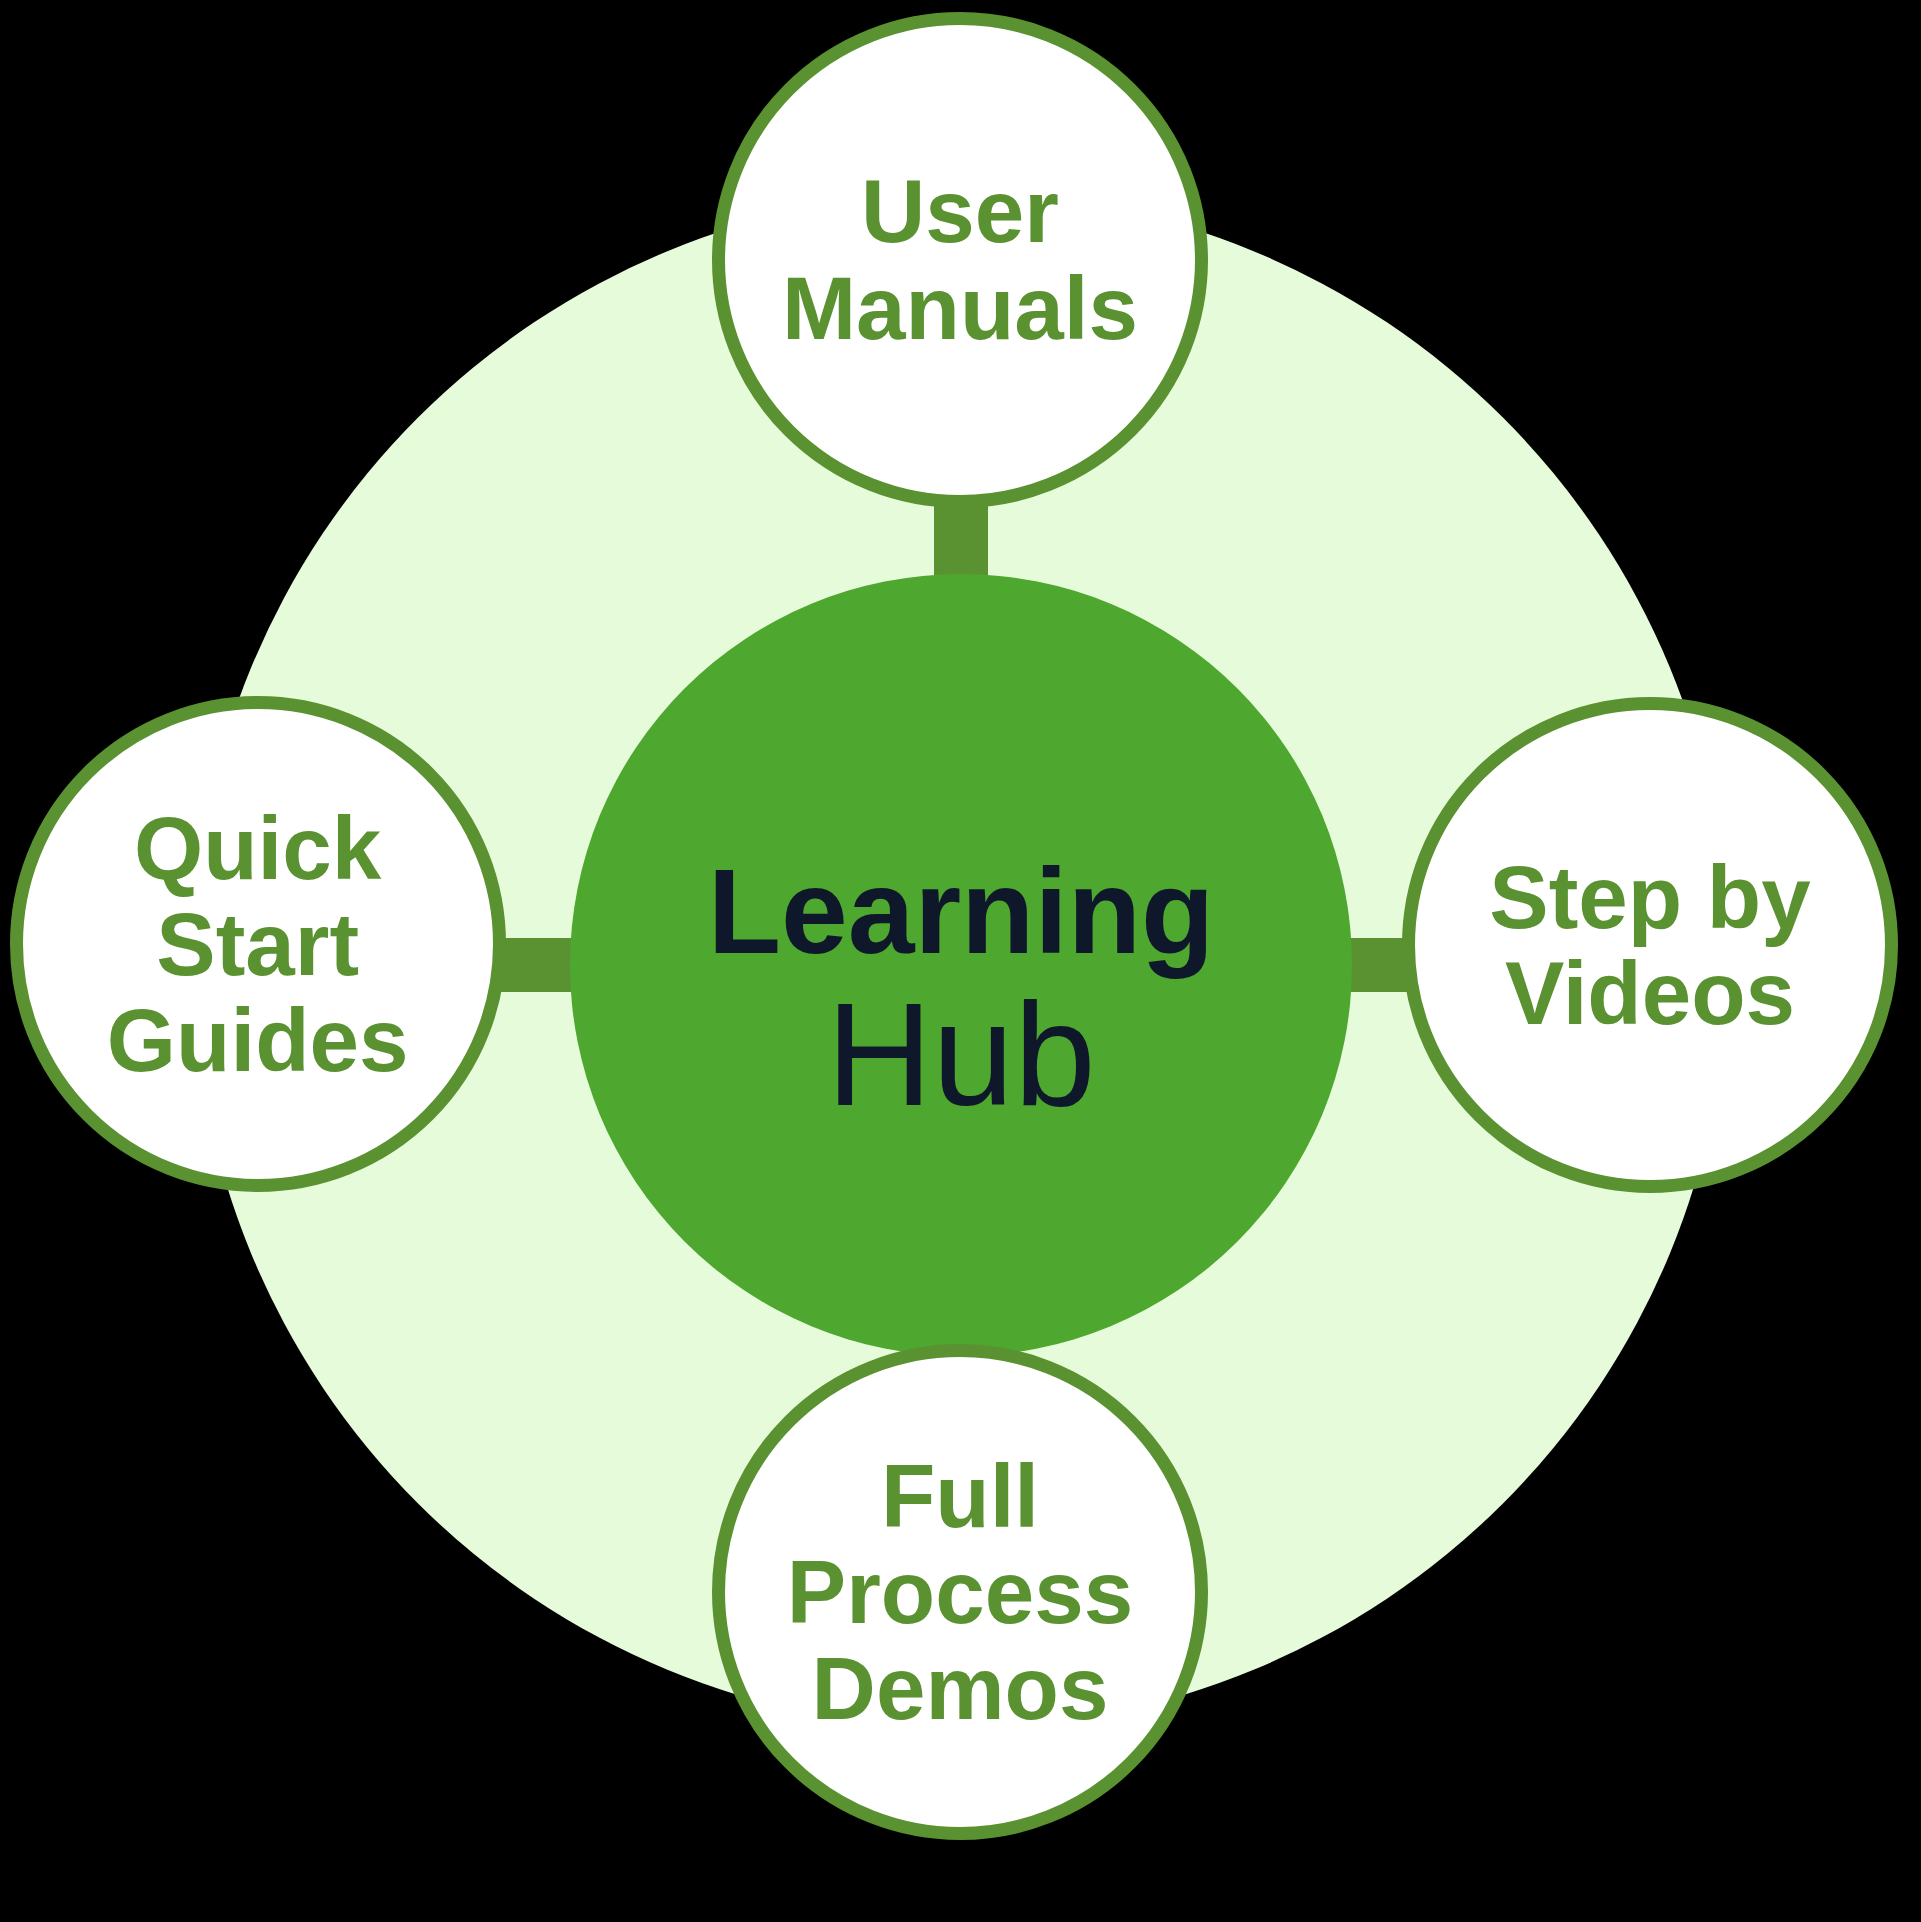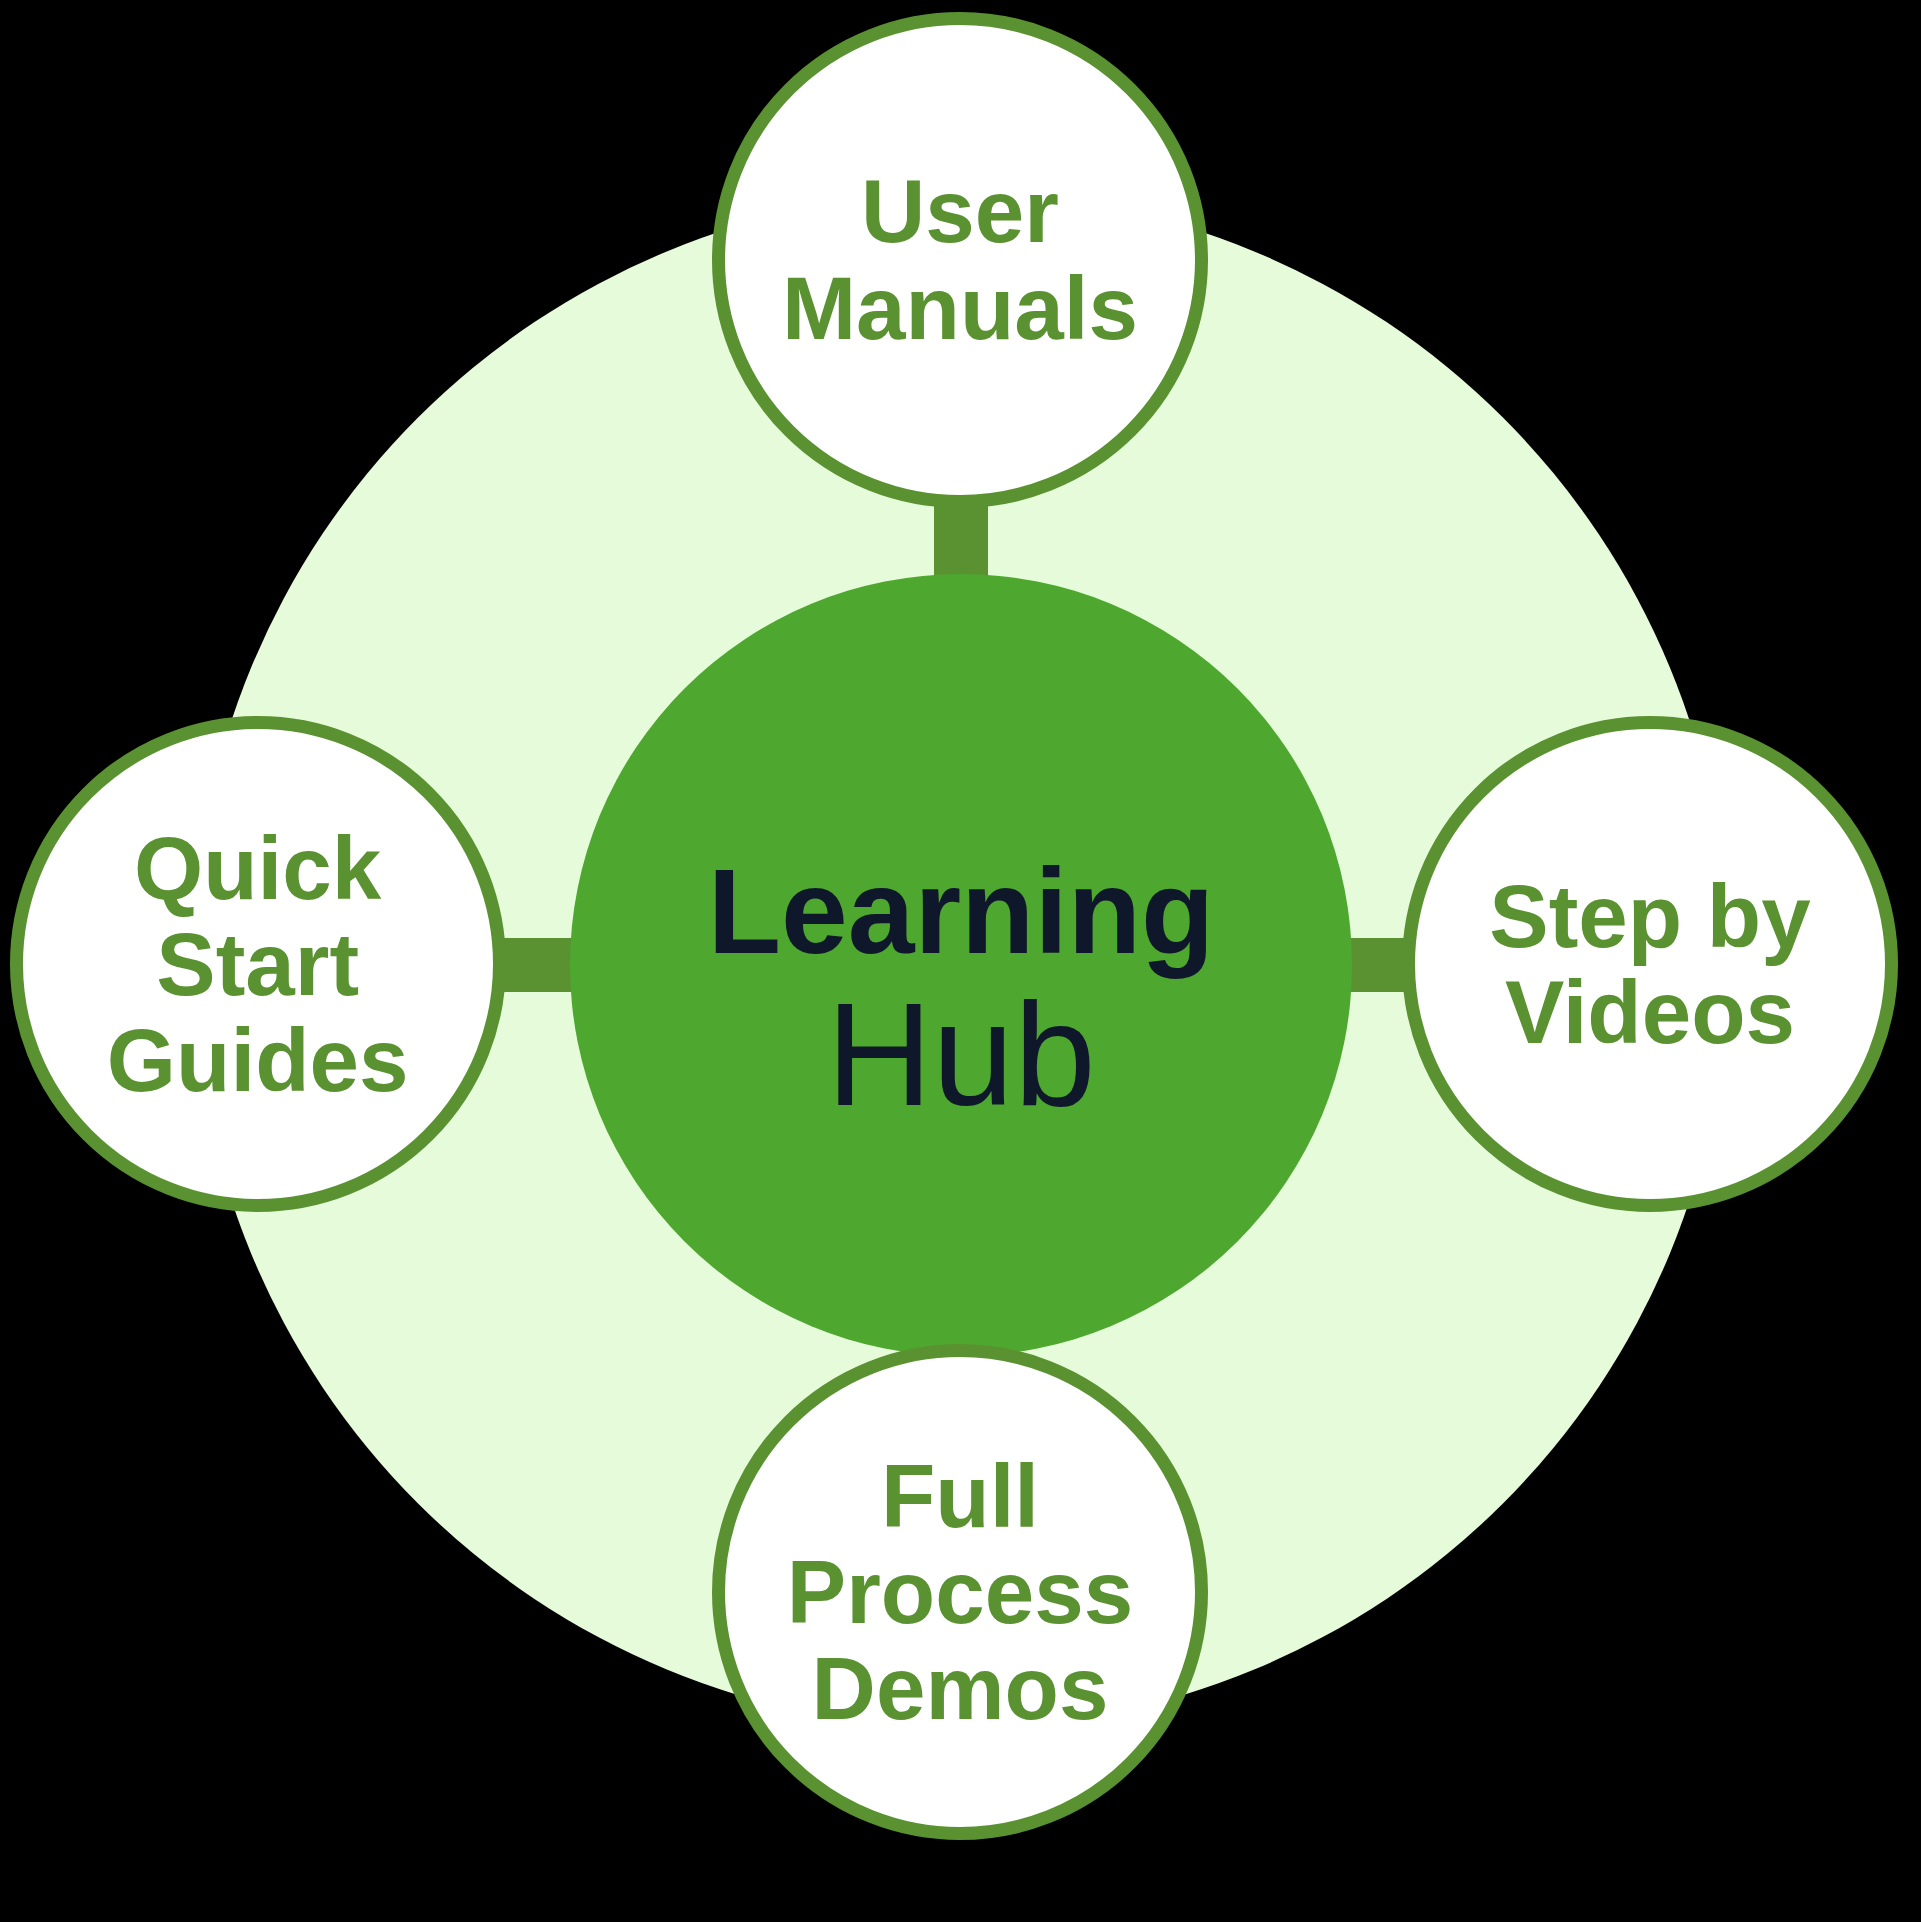--- a/index.html
+++ b/index.html
@@ -71,23 +71,23 @@
     flex-direction: column;
     align-items: center;
     justify-content: center;
     text-align: right;
     color: #5A9231;
     font-weight: bold;
     font-size: 89px;
     line-height: 1.08;
   }
   .satellite.top    { left: 712px;  top: 11.6px; }
-  .satellite.right  { left: 1402px; top: 716px; }
+  .satellite.right  { left: 1402px; top: 697px; }
   .satellite.bottom { left: 712px;  top: 1344px; }
-  .satellite.left   { left: 9.7px;   top: 716px; }
+  .satellite.left   { left: 9.7px;   top: 696px; }
   .sat-line { display: block; }
 </style>
 </head>
 <body>
 
 <div class="stage">
 
   <div class="halo"></div>
 
   <div class="connector vert top-c"></div>

